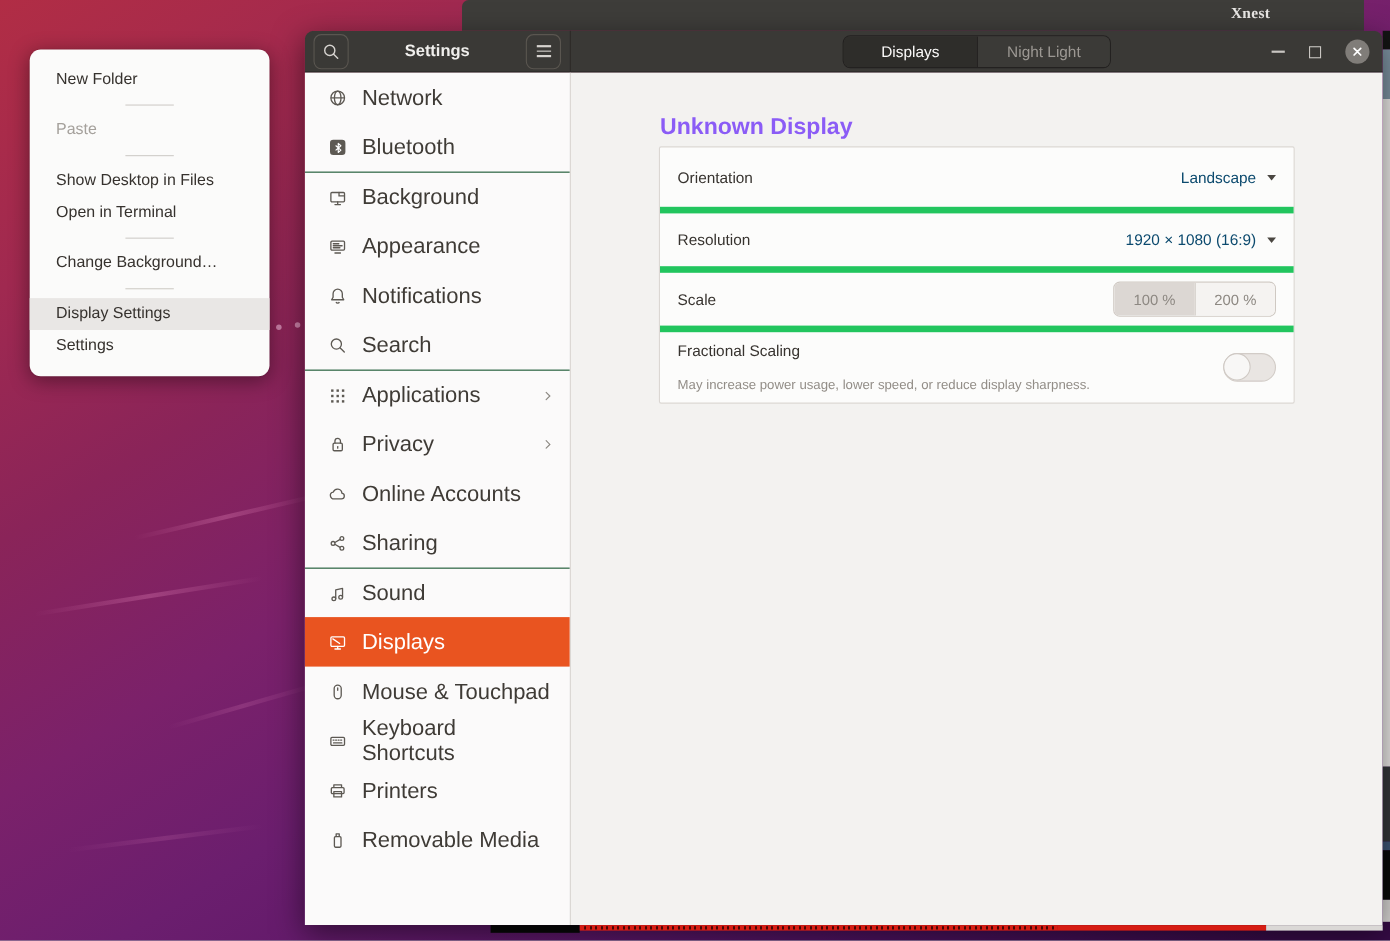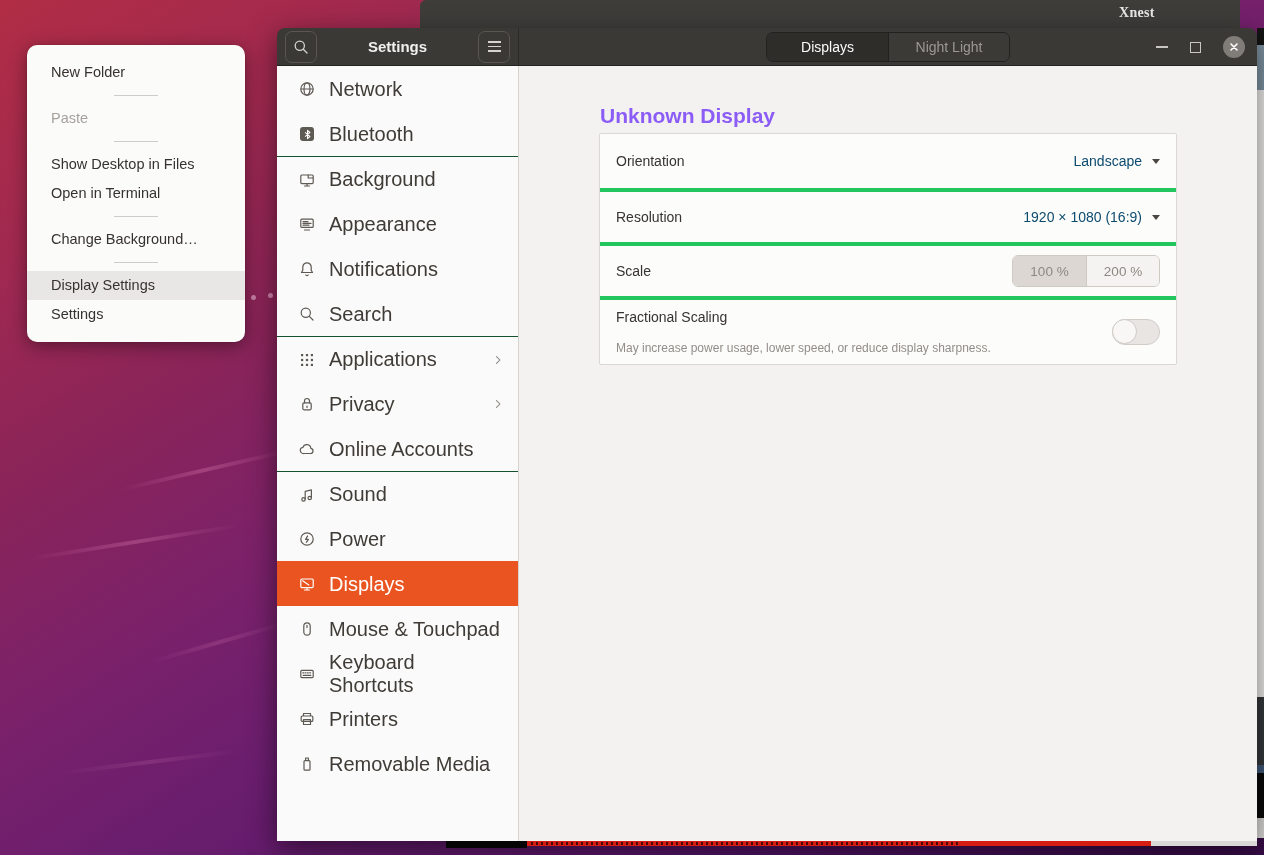--- a/index.html
+++ b/index.html
@@ -64,21 +64,21 @@
   .side-item.selected { background:#E95420; color:#fff; }
   .side-item.selected .icon { color:#fff; }
   .chev { margin-left:auto; color:#8b8781; display:flex; }
   .bt-badge { width:14px; height:14px; background:#5d5953; border-radius:3px;
     display:flex; align-items:center; justify-content:center; }
 
   .content { background:#f3f2f0; position:relative; }
   .section-title { position:absolute; left:81px; top:38px; font-size:21px; font-weight:700; color:#8b5cf6; }
   .card { position:absolute; left:80px; top:67px; width:578px; background:#fcfcfb;
     border:1px solid #dbd7d3; border-radius:2px; }
-  .row { min-height:54px; display:flex; align-items:center; padding:0 16px; border-top:4px solid #22c55e; }
+  .row { min-height:54px; display:flex; align-items:center; padding:0 16px; border-top:6px solid #22c55e; }
   .row:first-child { border-top:none; }
   .row-label { font-size:14px; color:#37332f; }
   .row-right { margin-left:auto; display:flex; align-items:center; gap:10px; }
   .value { font-size:14px; color:#0c4a6e; }
   .arrow-down { width:0; height:0; border-left:4.5px solid transparent;
     border-right:4.5px solid transparent; border-top:5.5px solid #4a4641; }
   .segments { display:flex; border:1px solid #cfc9c3; border-radius:6px; overflow:hidden; height:32px; }
   .seg { width:73px; text-align:center; line-height:31px; font-size:13.5px; color:#8d8882; }
   .seg.on { background:#dcd7d3; }
   .seg.off { background:#f5f3f1; border-left:1px solid #cfc9c3; }
@@ -280,41 +280,43 @@
 
     <div class="side-item">
       <span class="icon">
           <svg width="16" height="16" viewBox="0 0 16 16" fill="none" stroke="currentColor" stroke-width="1.2" stroke-linejoin="round">
             <path d="M4.8 12.5h6.6a2.6 2.6 0 0 0 .4-5.17 4 4 0 0 0-7.8-.9A2.9 2.9 0 0 0 4.8 12.5z"></path>
           </svg>
         </span>
       <span>Online Accounts</span>
     </div>
 
+    <div class="side-item">
+      <span class="icon">
+          <svg width="16" height="16" viewBox="0 0 16 16" fill="none" stroke="currentColor" stroke-width="1.2">
+            <circle cx="11.8" cy="3.6" r="1.7"></circle>
+            <circle cx="3.8" cy="8" r="1.7"></circle>
+            <circle cx="11.8" cy="12.4" r="1.7"></circle>
+            <path d="M5.4 7.2l4.8-2.8M5.4 8.8l4.8 2.8"></path>
+          </svg>
+        </span>
+      <span>Sharing</span>
+    </div>
 
     <div class="side-item septop">
       <span class="icon">
           <svg width="16" height="16" viewBox="0 0 16 16" fill="none" stroke="currentColor" stroke-width="1.2" stroke-linejoin="round">
             <path d="M6.2 12.4V4.3L12.4 2.9v8.1"></path>
             <circle cx="4.5" cy="12.4" r="1.7"></circle>
             <circle cx="10.7" cy="11" r="1.7"></circle>
           </svg>
         </span>
       <span>Sound</span>
     </div>
 
-    <div class="side-item">
-      <span class="icon">
-          <svg width="16" height="16" viewBox="0 0 16 16" fill="none" stroke="currentColor" stroke-width="1.2" stroke-linejoin="round">
-            <circle cx="8" cy="8" r="6.2"></circle>
-            <path d="M8.8 4.6 6.6 8.4h2.8L7.2 11.6"></path>
-          </svg>
-        </span>
-      <span>Power</span>
-    </div>
 
     <div class="side-item selected">
       <span class="icon">
           <svg width="16" height="16" viewBox="0 0 16 16" fill="none" stroke="currentColor" stroke-width="1.2" stroke-linecap="round">
             <rect x="1.8" y="3" width="12.4" height="8.6" rx="1"></rect>
             <path d="M5.5 14h5M8 11.6V14"></path>
             <path d="M3.6 4.8l6.2 4.2"></path>
           </svg>
         </span>
       <span>Displays</span>

